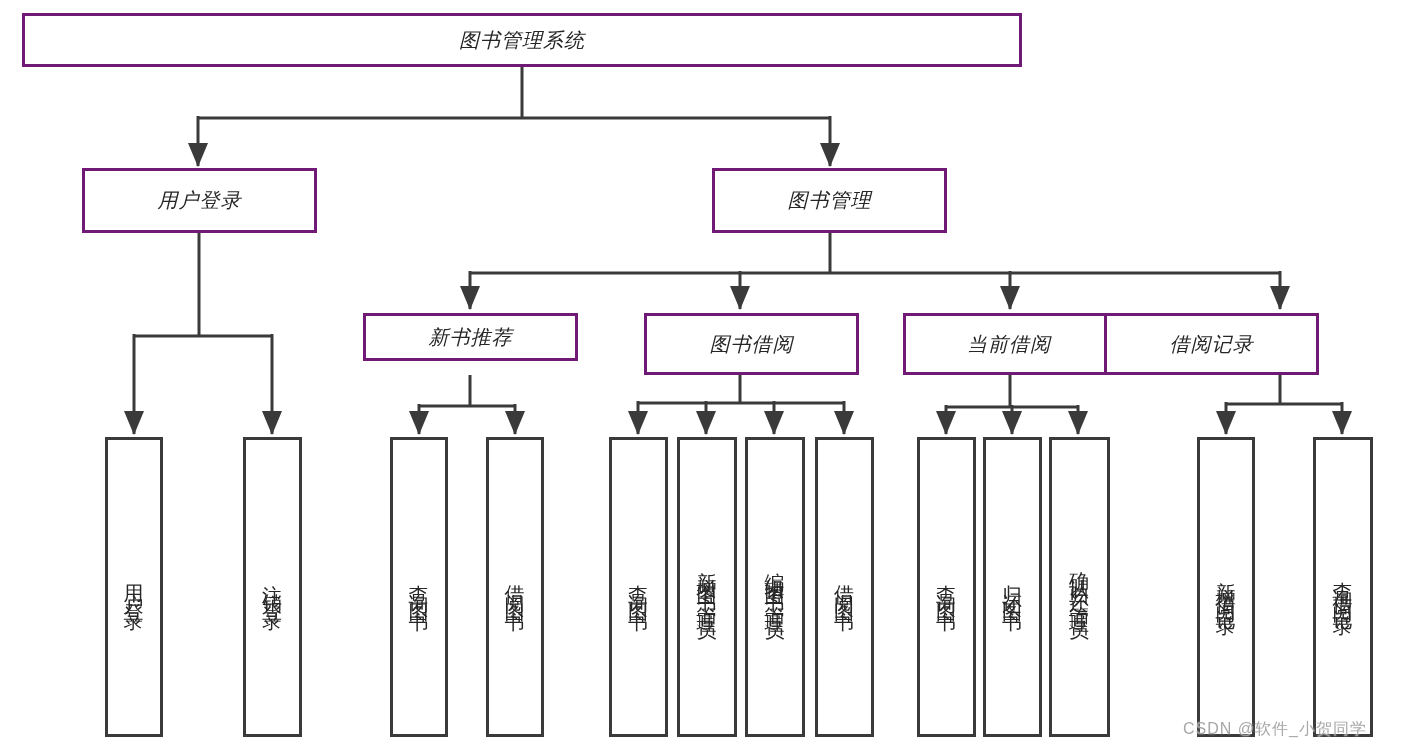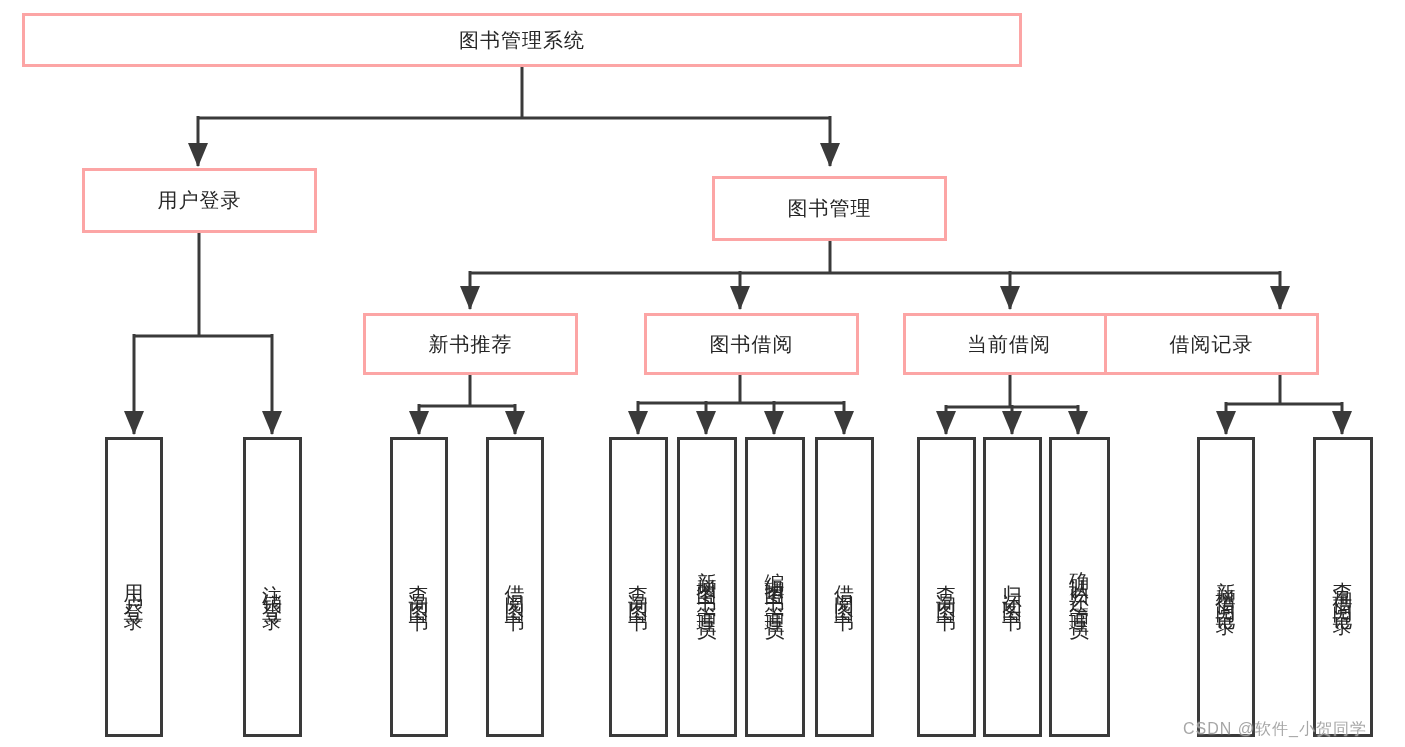--- a/index.html
+++ b/index.html
@@ -17,30 +17,31 @@
   }
   .connectors {
     position: absolute;
     left: 0;
     top: 0;
     z-index: 0;
   }
   .node {
     position: absolute;
     box-sizing: border-box;
-    border: 3px solid #fca5a5;
+    border: 3px solid #701a75;
     background: #ffffff;
     display: flex;
     align-items: center;
     justify-content: center;
     color: #262626;
     font-size: 20px;
     letter-spacing: 1px;
     z-index: 1;
     white-space: nowrap;
+    font-style: italic;
   }
   .vnode {
     position: absolute;
     box-sizing: border-box;
     border: 3px solid #3a3a3a;
     background: #ffffff;
     display: flex;
     align-items: center;
     justify-content: center;
     color: #262626;
@@ -119,23 +120,23 @@
       <path d="M1280 375 V404"></path>
       <path d="M1226 404 H1342"></path>
       <line x1="1226" y1="402" x2="1226" y2="434" marker-end="url(#arw)"></line>
       <line x1="1342" y1="402" x2="1342" y2="434" marker-end="url(#arw)"></line>
     </g>
   </svg>
 
   <div class="node" style="left:22px; top:13px; width:1000px; height:54px;">图书管理系统</div>
 
   <div class="node" style="left:82px; top:168px; width:235px; height:65px;">用户登录</div>
-  <div class="node" style="left:712px; top:168px; width:235px; height:65px;margin-top:8px;">图书管理</div>
+  <div class="node" style="left:712px; top:168px; width:235px; height:65px;">图书管理</div>
 
-  <div class="node" style="left:363px; top:313px; width:215px; height:62px;">新书推荐</div>
+  <div class="node" style="left:363px; top:313px; width:215px; height:48px;">新书推荐</div>
   <div class="node" style="left:633px; top:313px; width:215px; height:62px;margin-left:11px;">图书借阅</div>
   <div class="node" style="left:903px; top:313px; width:212px; height:62px;">当前借阅</div>
   <div class="node" style="left:1104px; top:313px; width:215px; height:62px;">借阅记录</div>
 
   <div class="vnode" style="left:105px; top:437px; width:58px; height:300px;">
     <span>用户登录</span>
   </div>
   <div class="vnode" style="left:243px; top:437px; width:59px; height:300px;">
     <span>注销登录</span>
   </div>

